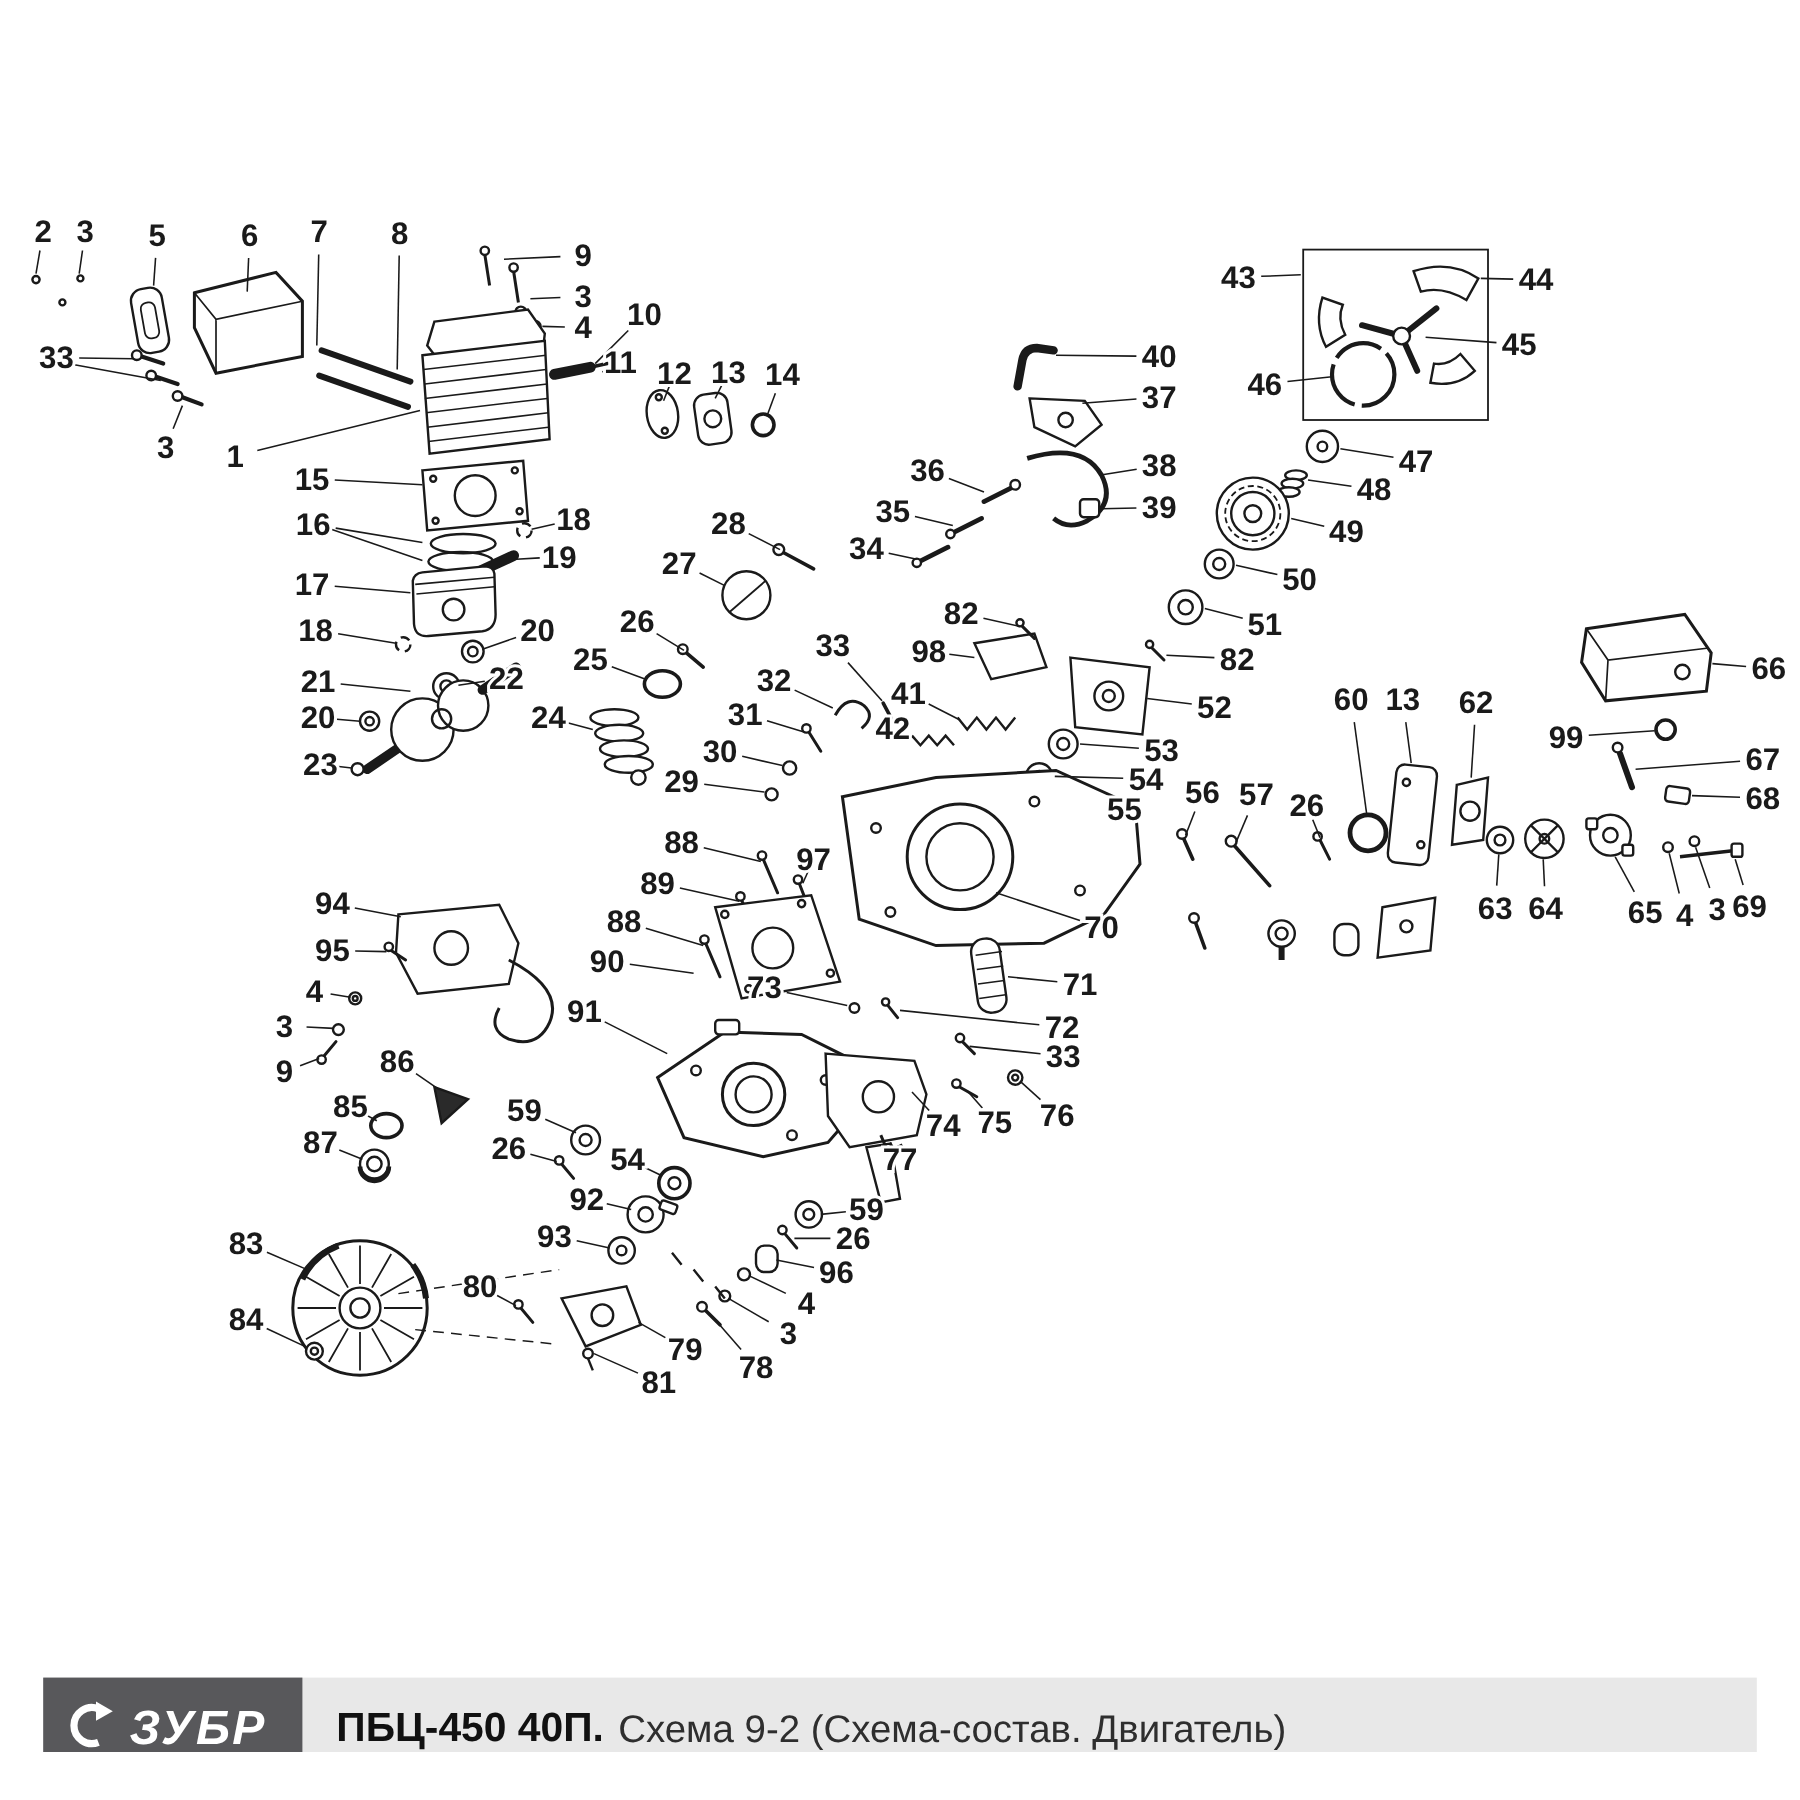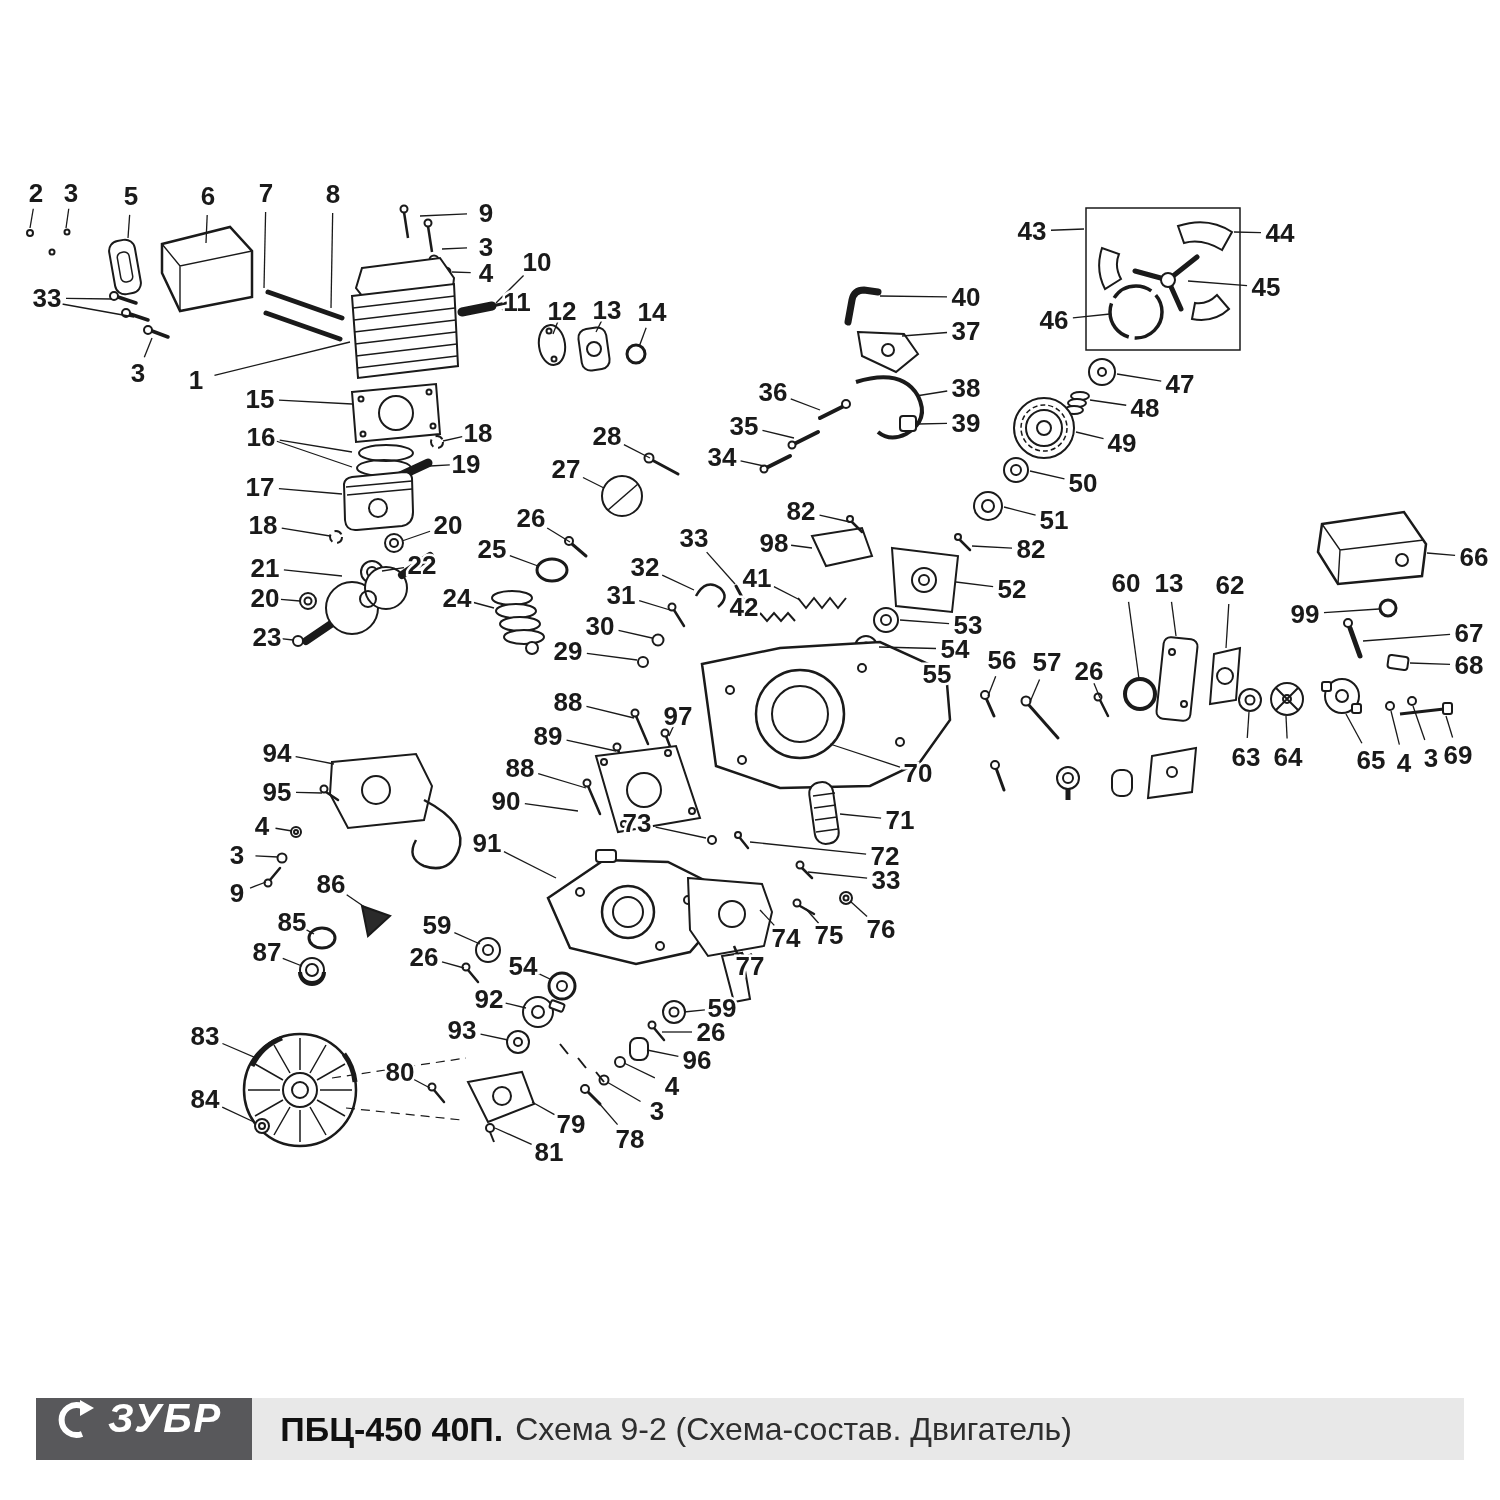--- a/index.html
+++ b/index.html
@@ -2,23 +2,23 @@
 <html style="--footer-bg: #e8e8e8; --logo-bg: #58585b; --logo-fg: #ffffff;"><head>
 <meta charset="utf-8">
 <style>
   html,body{margin:0;padding:0;background:#ffffff;}
   .page{position:relative;width:1500px;height:1500px;background:#fff;overflow:hidden;
         font-family:"Liberation Sans",sans-serif;}
   #diagram-svg{position:absolute;left:0;top:0;width:1500px;height:1500px;}
   .footer{position:absolute;left:36px;right:36px;top:1398px;height:62px;
           background:var(--footer-bg,#e8e8e8);display:flex;align-items:stretch;}
   .logo{background:var(--logo-bg,#58585b);color:var(--logo-fg,#fff);display:flex;
-        align-items:flex-start;gap:12px;padding:0 30px 0 16px;}
+        align-items:flex-end;gap:12px;padding:0 30px 0 16px;}
   .logo-text{font-size:40px;font-weight:700;font-style:italic;letter-spacing:2px;line-height:1;}
-  .title{display:flex;align-items:center;margin-left:28px;font-size:32px;color:#2e2e2e;white-space:nowrap;}
+  .title{display:flex;align-items:flex-end;margin-left:28px;font-size:32px;color:#2e2e2e;white-space:nowrap;}
   .title .bold{font-weight:700;color:#111;margin-right:12px;font-size:34px;}
 </style>
 </head>
 <body>
 
 <div class="page">
   <svg id="diagram-svg" viewBox="0 0 1500 1500">
       <circle cx="30" cy="233" r="3" stroke="#1a1a1a" stroke-width="2" fill="#ffffff"></circle>
       <circle cx="52" cy="252" r="2.5" stroke="#1a1a1a" stroke-width="2" fill="#ffffff"></circle>
       <circle cx="67" cy="232" r="2.5" stroke="#1a1a1a" stroke-width="2" fill="#ffffff"></circle>

